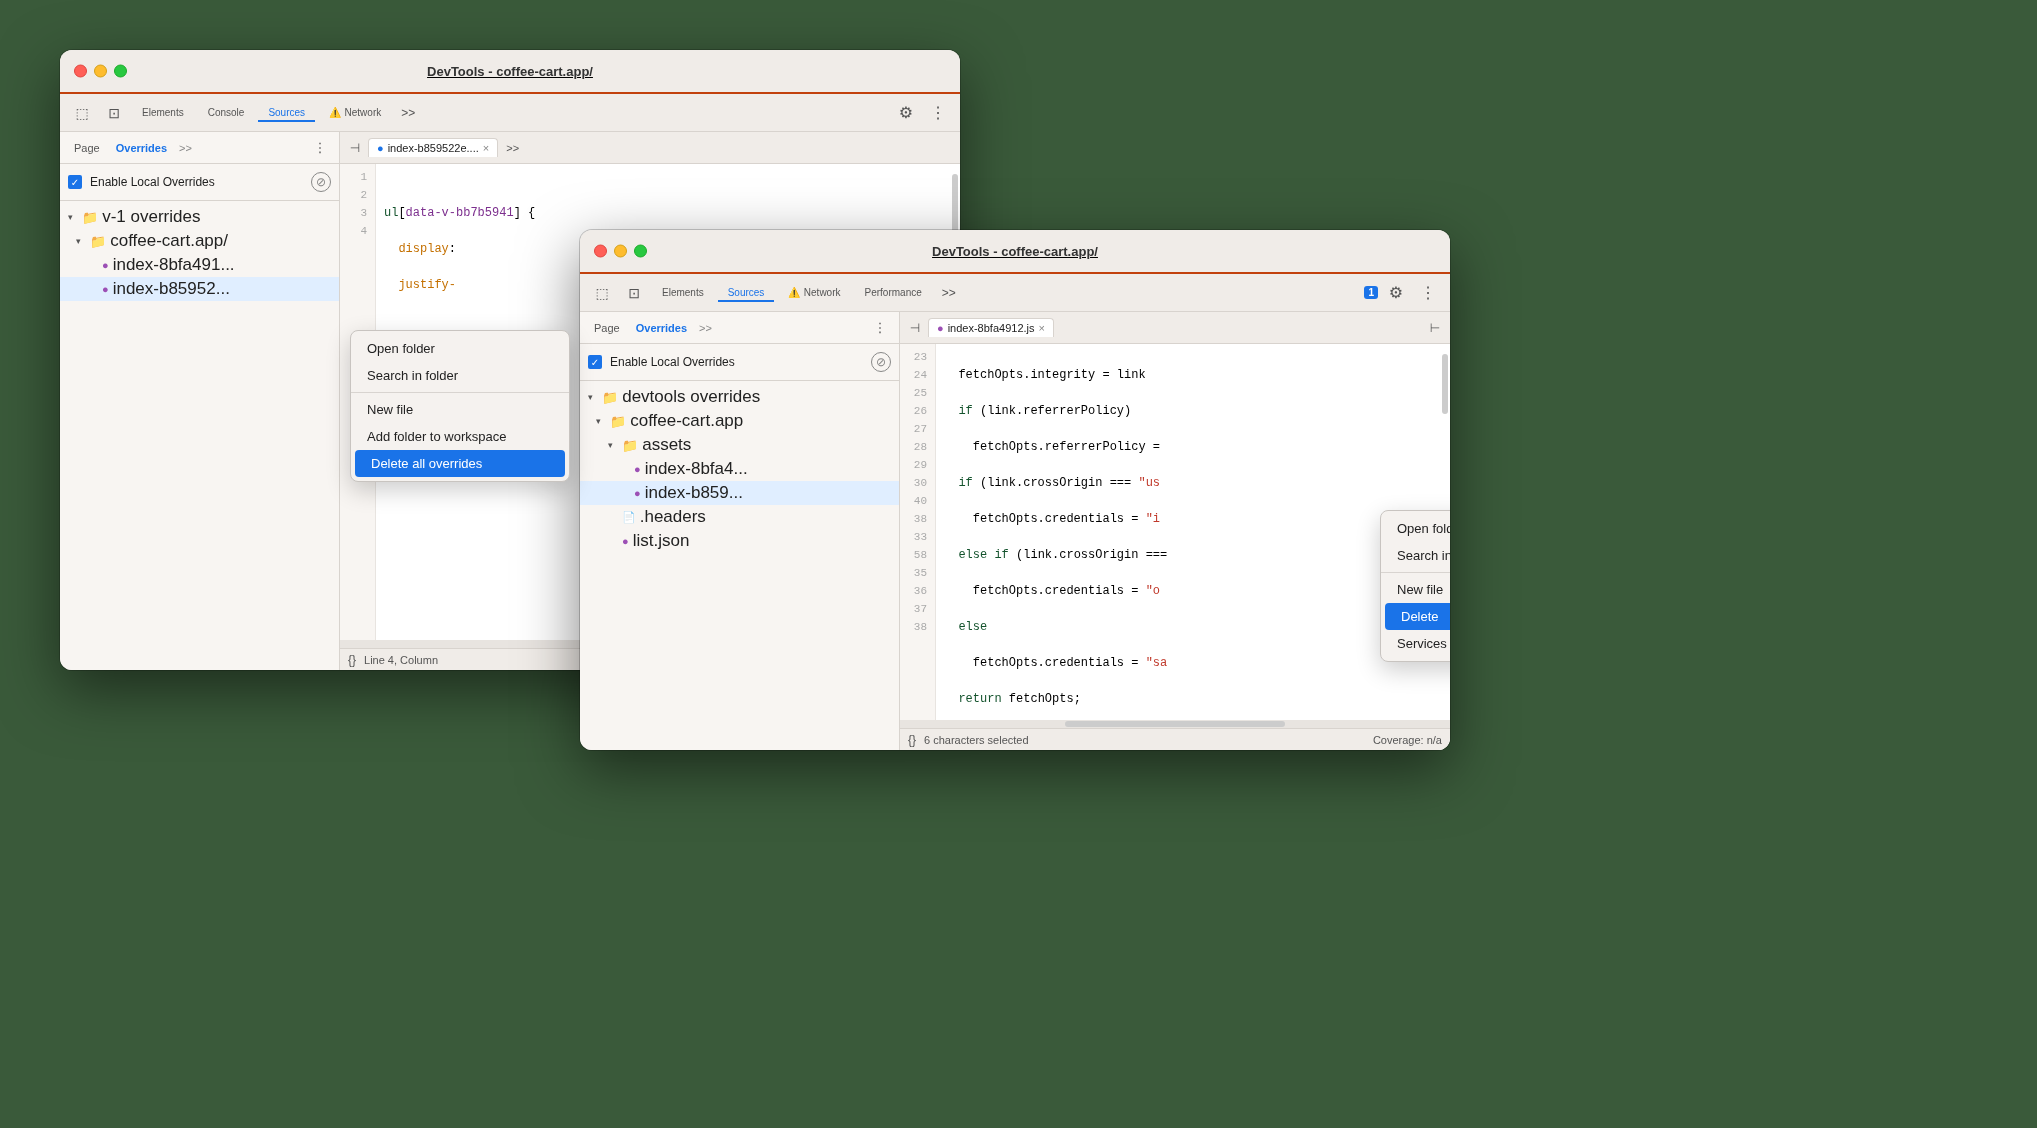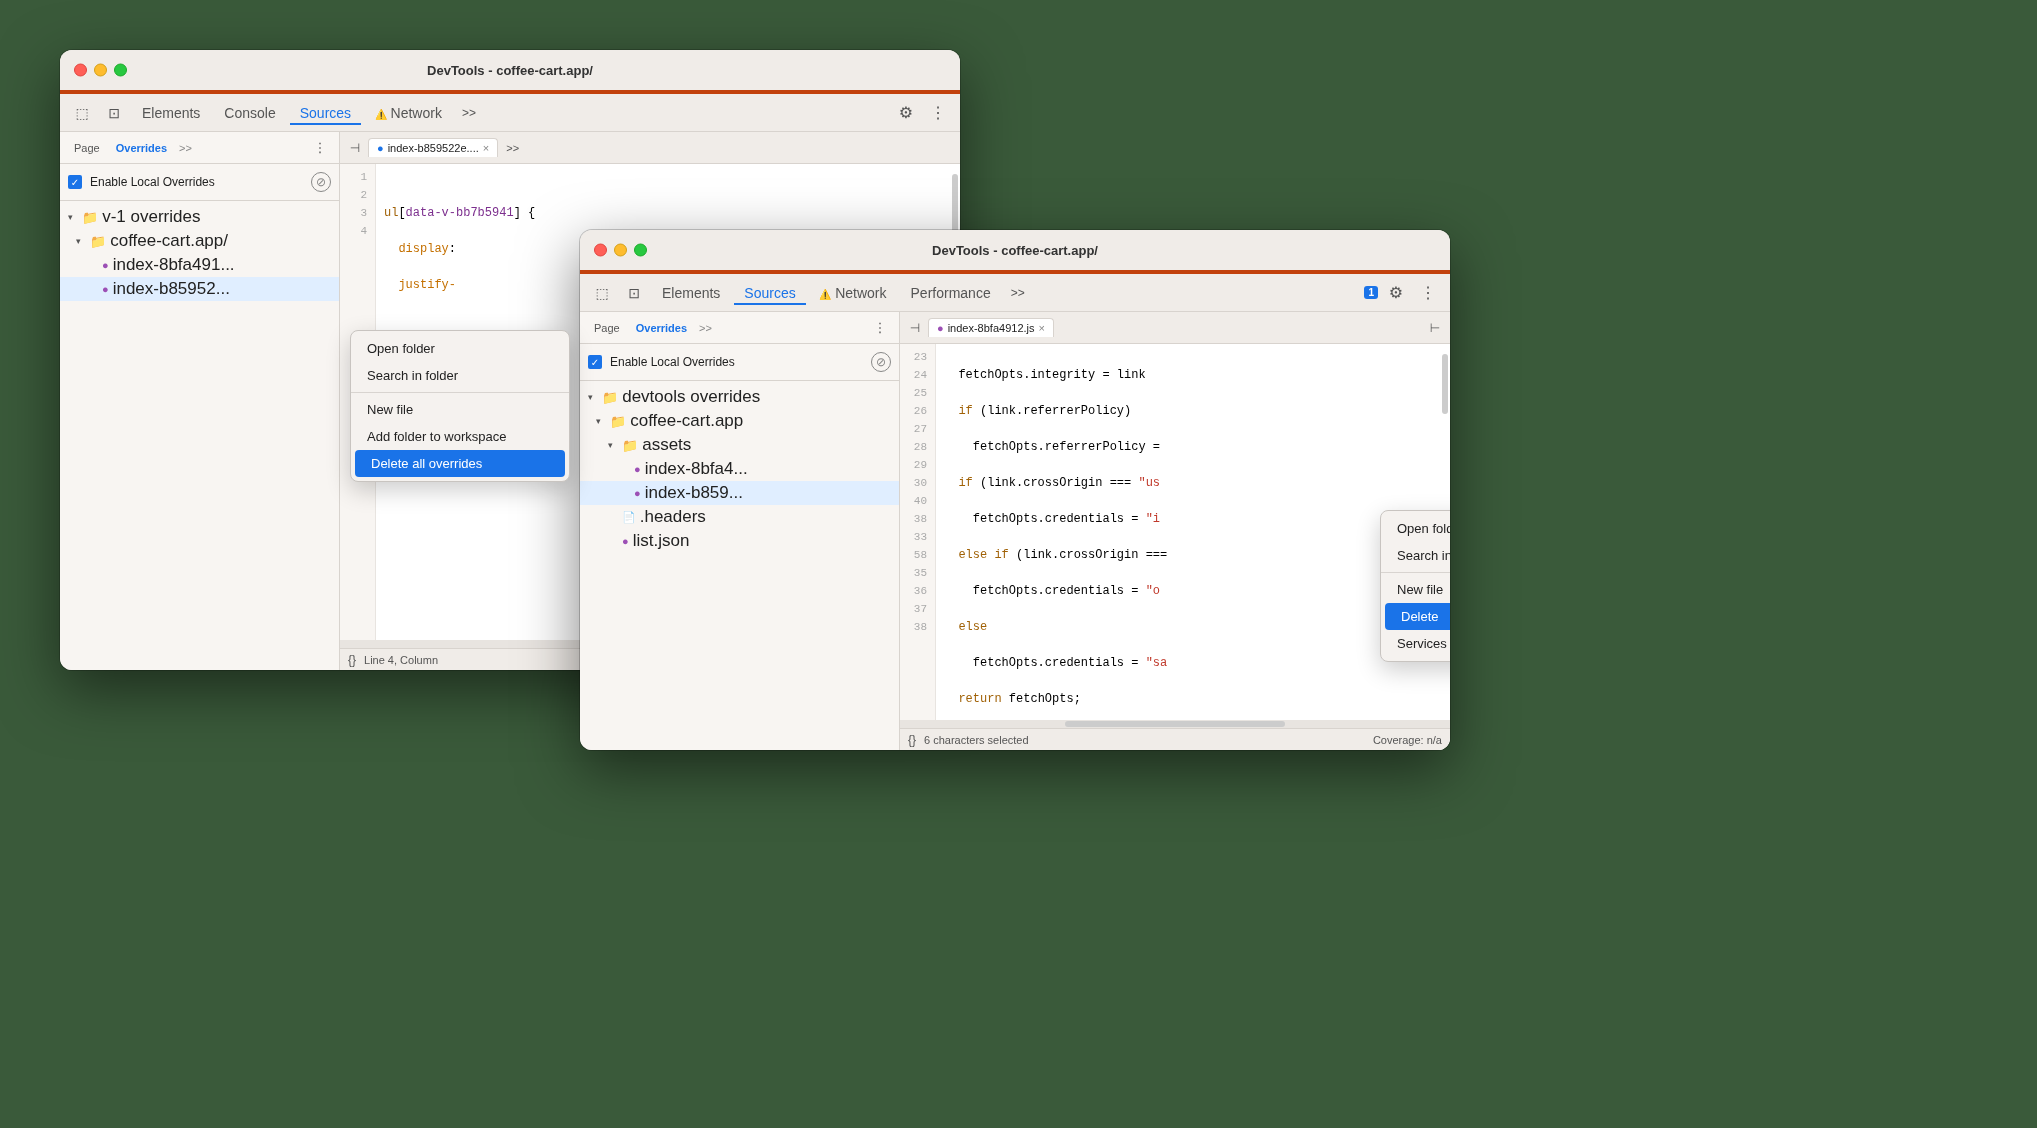--- a/index.html
+++ b/index.html
@@ -38,21 +38,22 @@
     }
 
     
     .titlebar {
       height: 44px;
       background: #f0ece8;
       display: flex;
       align-items: center;
       justify-content: center;
       position: relative;
-      border-bottom: 4px solid #c2410c;
+      border-bottom: 2px solid #c2410c;
+      text-decoration: underline;
     }
 
     .titlebar-title {
       font-size: 13px;
       font-weight: 600;
       color: #333;
     }
 
     .traffic-lights {
       position: absolute;
@@ -92,21 +93,21 @@
       align-items: center;
       justify-content: center;
       border-radius: 4px;
       color: #555;
       font-size: 14px;
       cursor: pointer;
     }
 
     .tab {
       padding: 4px 10px;
-      font-size: 14px;
+      font-size: 10px;
       color: #555;
       cursor: pointer;
       border-radius: 4px;
       white-space: nowrap;
     }
 
     .tab.active {
       color: #1a73e8;
       border-bottom: 2px solid #1a73e8;
       border-radius: 0;
@@ -372,21 +373,21 @@
 
     .code-content {
       flex: 1;
       padding: 4px 8px;
       overflow: auto;
       white-space: pre;
     }
 
     .code-line { line-height: 18px; }
 
-    .kw-blue { color: #a16207; }
+    .kw-blue { color: #14532d; }
     .kw-orange { color: #c47000; text-align: right; }
     .attr-color { color: #7c2f8e; }
     .string-color { color: #c0392b; }
 
     
     .status-bar {
       height: 22px;
       background: #f0ece8;
       border-top: 1px solid #d8d3ce;
       display: flex;

